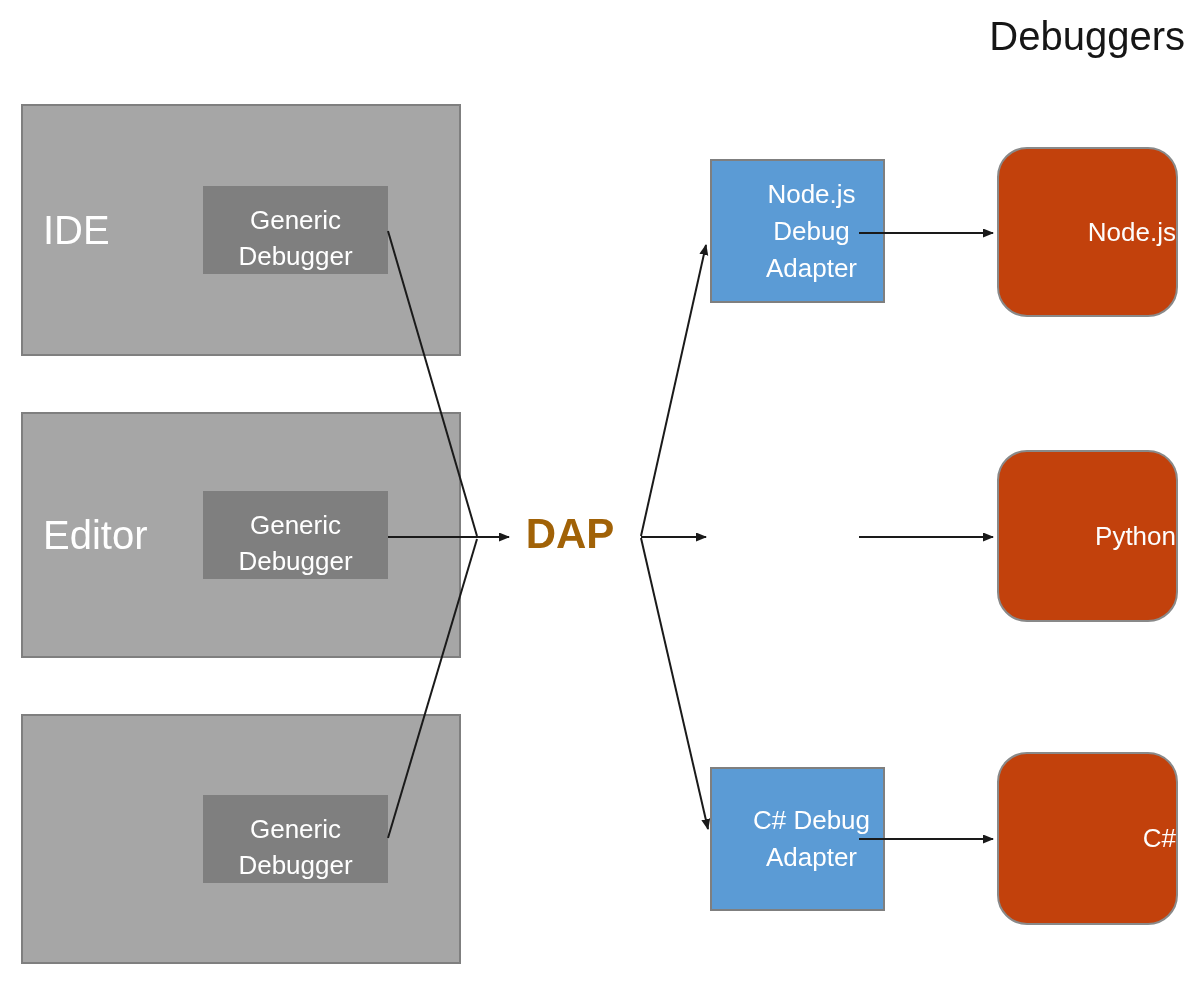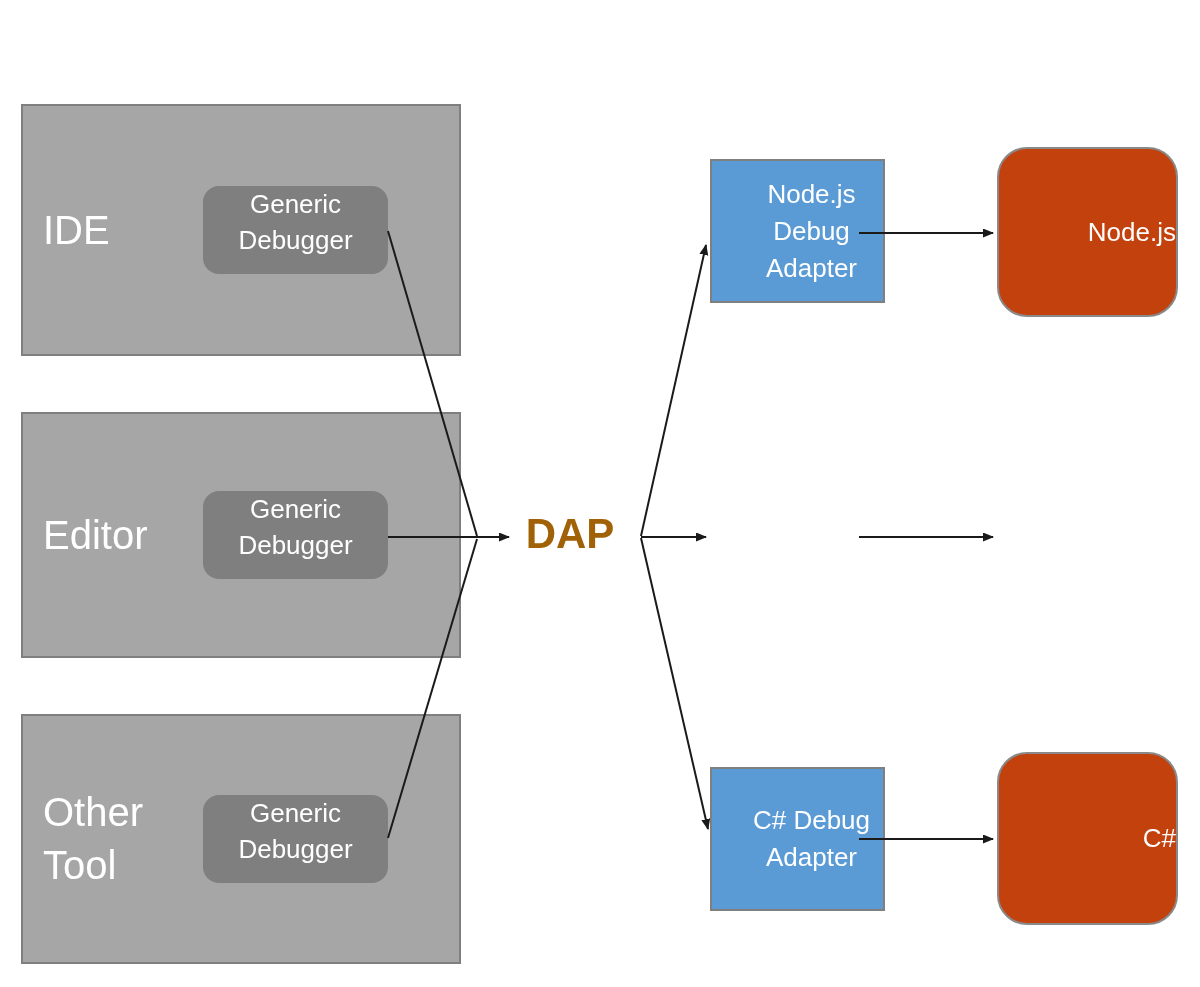--- a/index.html
+++ b/index.html
@@ -41,24 +41,23 @@
   }
   .generic-debugger {
     position: absolute;
     left: 180px;
     top: 50%;
     transform: translateY(-50%);
     width: 185px;
     height: 88px;
     background: #7f7f7f;
     display: flex;
-    align-items: flex-start;
+    align-items: flex-end;
     justify-content: center;
     text-align: center;
-    border-radius: 16px;
   }
   .generic-debugger span {
     font-size: 26px;
     line-height: 36px;
     color: #ffffff;
     width: 120px;
   }
 
   .dap-label {
     position: absolute;
@@ -114,53 +113,56 @@
     top: 0;
     pointer-events: none;
   }
   .connectors line { stroke: #1a1a1a; stroke-width: 2; }
 </style>
 </head>
 <body>
 
 <div class="canvas">
 
+  <div class="title title-right">Debuggers</div>
 
   <div class="tool-box" style="top:104px;height:248px">
     <div class="tool-label">IDE</div>
     <div class="generic-debugger">
       <span>Generic Debugger</span>
     </div>
   </div>
 
   <div class="tool-box" style="top:412px;height:242px">
     <div class="tool-label">Editor</div>
     <div class="generic-debugger">
       <span>Generic Debugger</span>
     </div>
   </div>
 
   <div class="tool-box" style="top:714px;height:246px">
-    <div class="tool-label">Other Tool</div>
     <div class="generic-debugger">
       <span>Generic Debugger</span>
     </div>
   </div>
 
   <div class="dap-label">DAP</div>
 
   <div class="adapter-box" style="top:159px">
     <span>Node.js Debug Adapter</span>
   </div>
   <div class="adapter-box" style="top:767px">
     <span>C# Debug Adapter</span>
   </div>
 
   <div class="runtime-box" style="top:147px;height:166px">
     <span>Node.js</span>
+  </div>
+  <div class="runtime-box" style="top:450px;height:168px">
+    <span>Python</span>
   </div>
   <div class="runtime-box" style="top:752px;height:169px">
     <span>C#</span>
   </div>
 
   <svg class="connectors" width="1200" height="987" viewBox="0 0 1200 987">
     <defs>
       <marker id="arrow" markerWidth="12" markerHeight="10" refX="10" refY="4.5" orient="auto" markerUnits="userSpaceOnUse">
         <path d="M0,0 L11,4.5 L0,9 Z" fill="#1a1a1a"></path>
       </marker>

